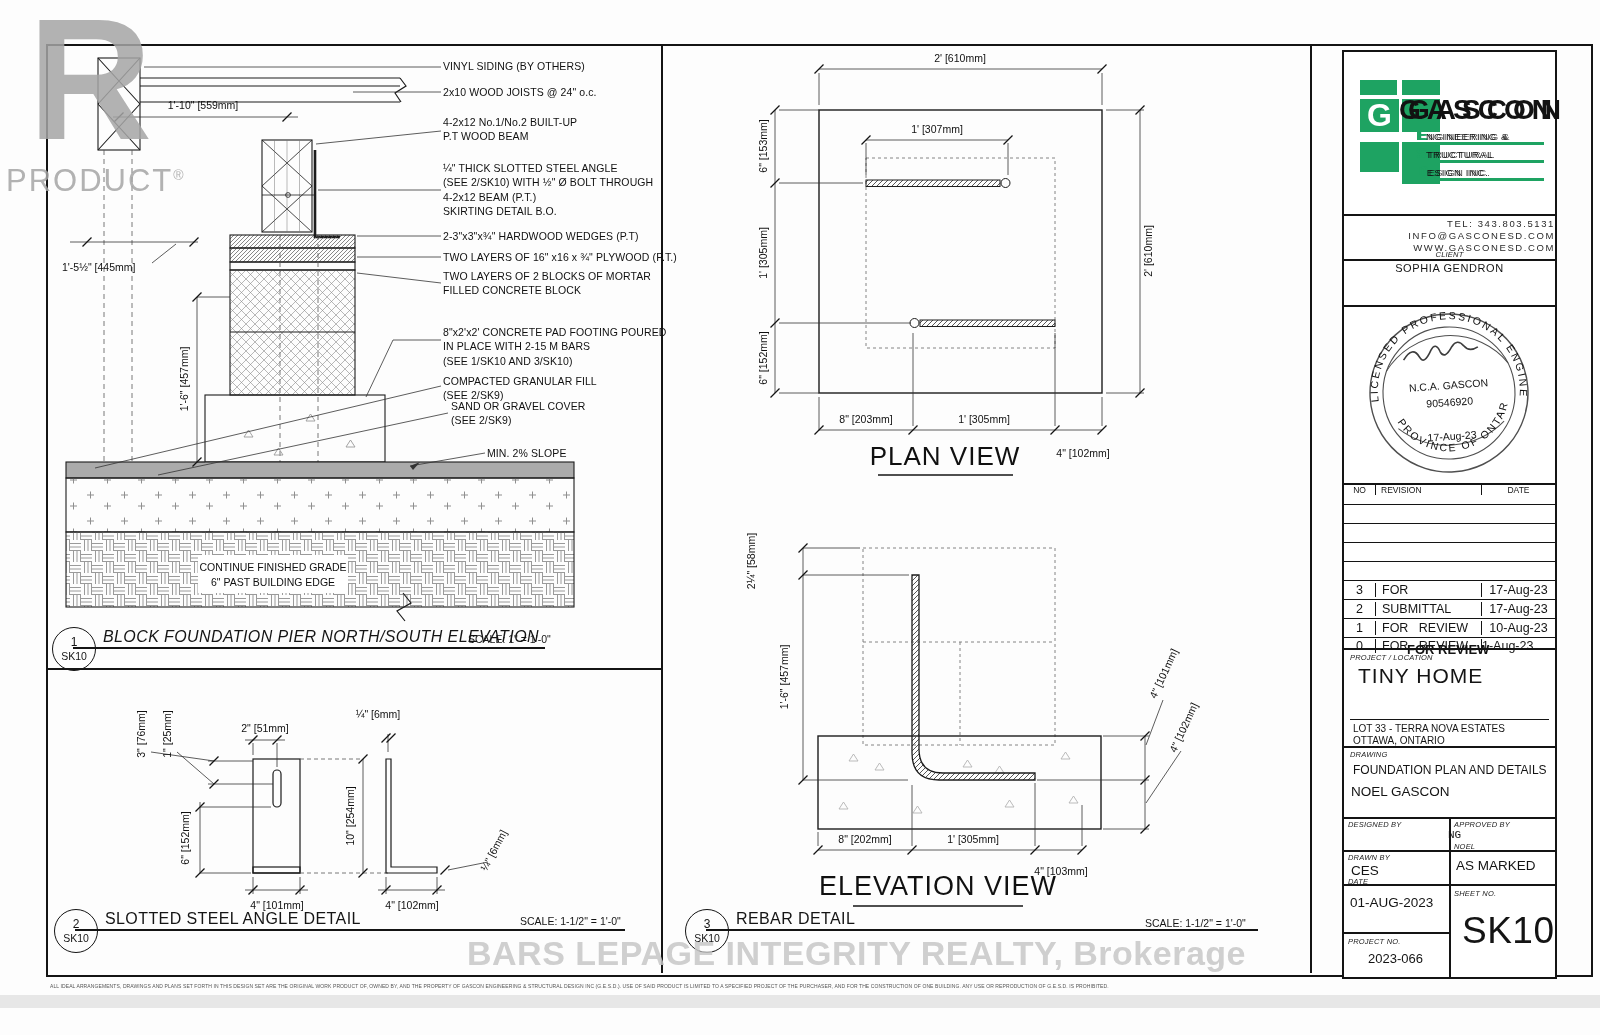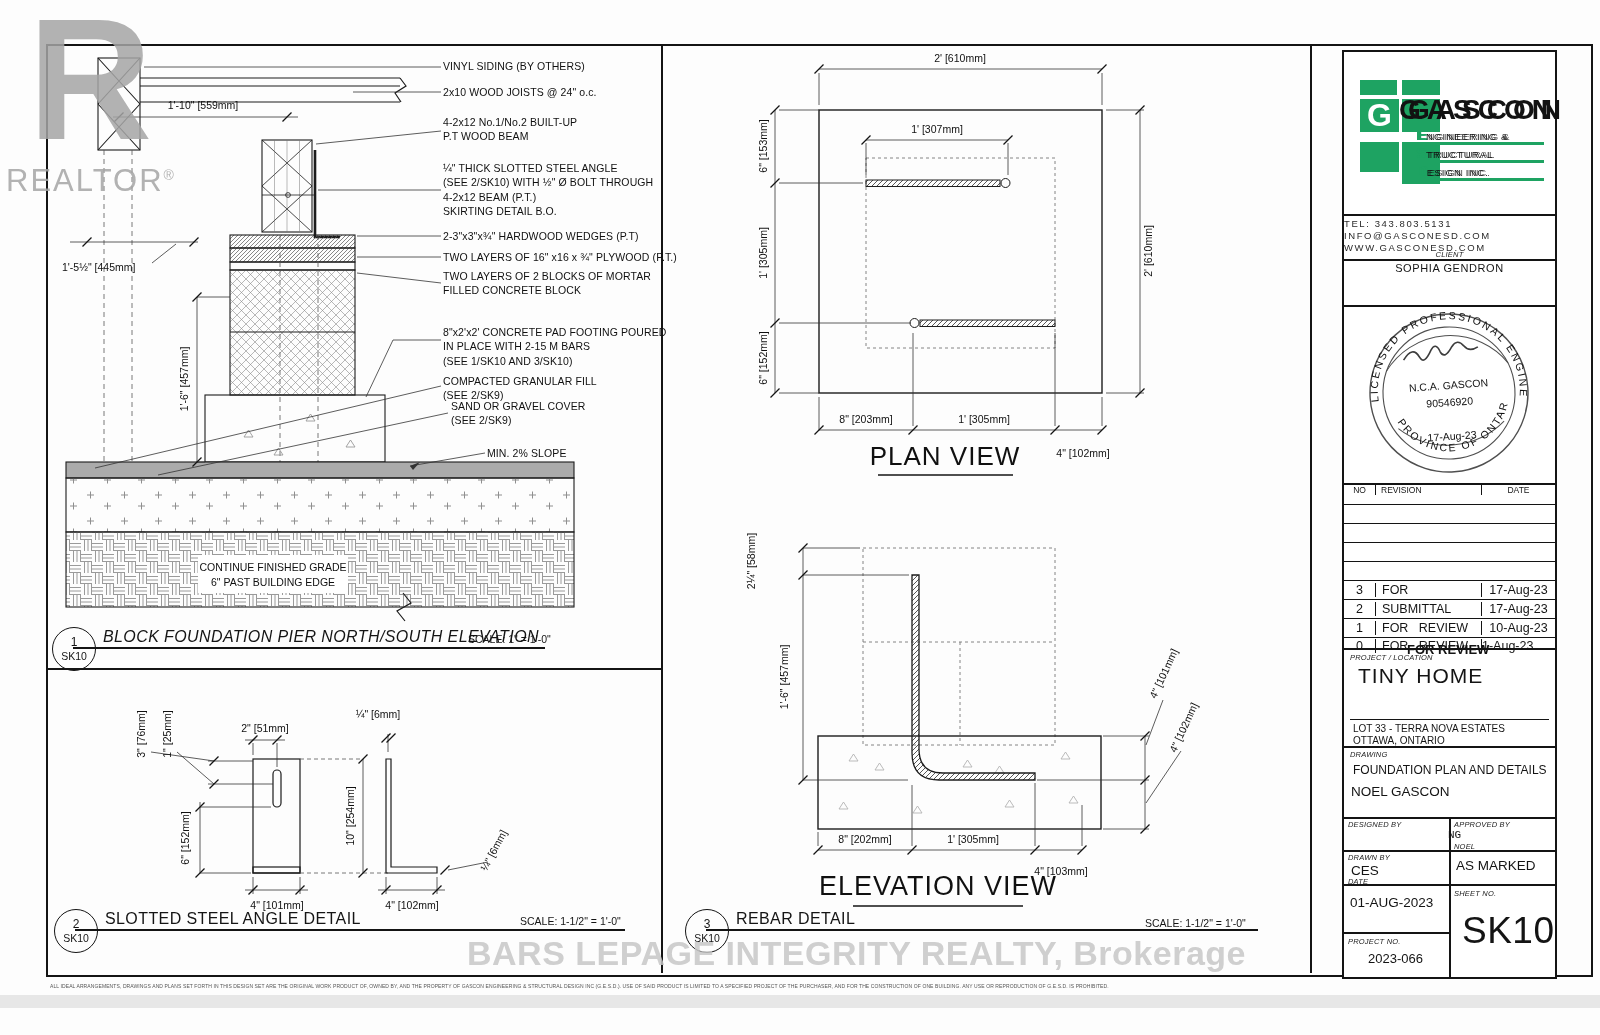--- a/index.html
+++ b/index.html
@@ -24,21 +24,21 @@
   .tbline{position:absolute;background:#141414;}
   .lab{position:absolute;font-size:7.5px;font-style:italic;color:#222;letter-spacing:0.2px;}
   .tile{position:absolute;background:#1ea362;}
   .gword{position:absolute;font-size:28px;font-weight:700;letter-spacing:6px;color:#121212;
          text-shadow:9px 0 0 #121212;white-space:nowrap;}
   .logoline{position:absolute;white-space:nowrap;}
   .logoline .cap{font-size:15px;font-weight:700;color:#1ea362;text-shadow:2px 0 0 #1ea362;}
   .logoline .rest{font-size:9.5px;letter-spacing:1.1px;color:#141414;text-shadow:2px 0 0 rgba(20,20,20,.8);}
   .gul{position:absolute;height:2.5px;background:#1ea362;}
   .ctr{text-align:center;}
-  .contact{position:absolute;left:0;width:211px;text-align:left;font-size:9.5px;letter-spacing:1.6px;color:#2a2a2a;}
+  .contact{position:absolute;left:0;width:211px;text-align:right;font-size:9.5px;letter-spacing:1.6px;color:#2a2a2a;}
   .rrow{display:flex;border-bottom:1.5px solid #141414;}
   .rrow>div{border-right:1.5px solid #141414;overflow:hidden;white-space:pre;}
   .rrow>div:last-child{border-right:none;}
   .watermark-rl{position:absolute;left:467px;top:934px;font-size:34px;font-weight:600;color:#c7c7c7;
                 letter-spacing:0.5px;opacity:0.85;z-index:9;white-space:nowrap;}
   #realtor{position:absolute;left:6px;top:2px;z-index:8;color:#a5a5a5;opacity:0.85;}
   #fineprint{position:absolute;left:50px;top:983px;width:1145px;font-size:5px;color:#555;
              white-space:nowrap;overflow:hidden;letter-spacing:0.1px;}
   svg{position:absolute;overflow:visible;}
   svg text{font-family:"Liberation Sans",sans-serif;font-size:10.5px;fill:#101010;}
@@ -461,21 +461,21 @@
 
     <div class="abs" style="left:6px;top:843px;font-size:13.5px;">01-AUG-2023</div>
     <div class="lab" style="left:110px;top:837px;">SHEET NO.</div>
     <div class="abs" style="left:118px;top:858px;font-size:37px;letter-spacing:0.5px;">SK10</div>
     <div class="lab" style="left:4px;top:885px;">PROJECT NO.</div>
     <div class="abs" style="left:24px;top:899px;font-size:13px;">2023-066</div>
   </div>
 
   <div id="realtor">
     <div style="font-size:172px;font-weight:700;line-height:0.9;padding-left:22px;">R</div>
-    <div style="font-size:31px;letter-spacing:2px;margin-top:6px;"><span>REALTOR</span><span style="font-size:14px;vertical-align:super;">®</span></div>
+    <div style="font-size:31px;letter-spacing:2px;margin-top:6px;"><span>PRODUCT</span><span style="font-size:14px;vertical-align:super;">®</span></div>
   </div>
 
   <div class="watermark-rl">BARS LEPAGE INTEGRITY REALTY,  Brokerage</div>
 
   <div id="fineprint">ALL IDEAL ARRANGEMENTS, DRAWINGS AND PLANS SET FORTH IN THIS DESIGN SET ARE THE ORIGINAL WORK PRODUCT OF, OWNED BY, AND THE PROPERTY OF GASCON ENGINEERING &amp; STRUCTURAL DESIGN INC (G.E.S.D.). USE OF SAID PRODUCT IS LIMITED TO A SPECIFIED PROJECT OF THE PURCHASER, AND FOR THE CONSTRUCTION OF ONE BUILDING. ANY USE OR REPRODUCTION OF G.E.S.D. IS PROHIBITED.</div>
 
   <div class="abs" style="left:0;top:995px;width:1600px;height:13px;background:#dcdcdc;opacity:0.65;"></div>
 </div>
 
 </body></html>

